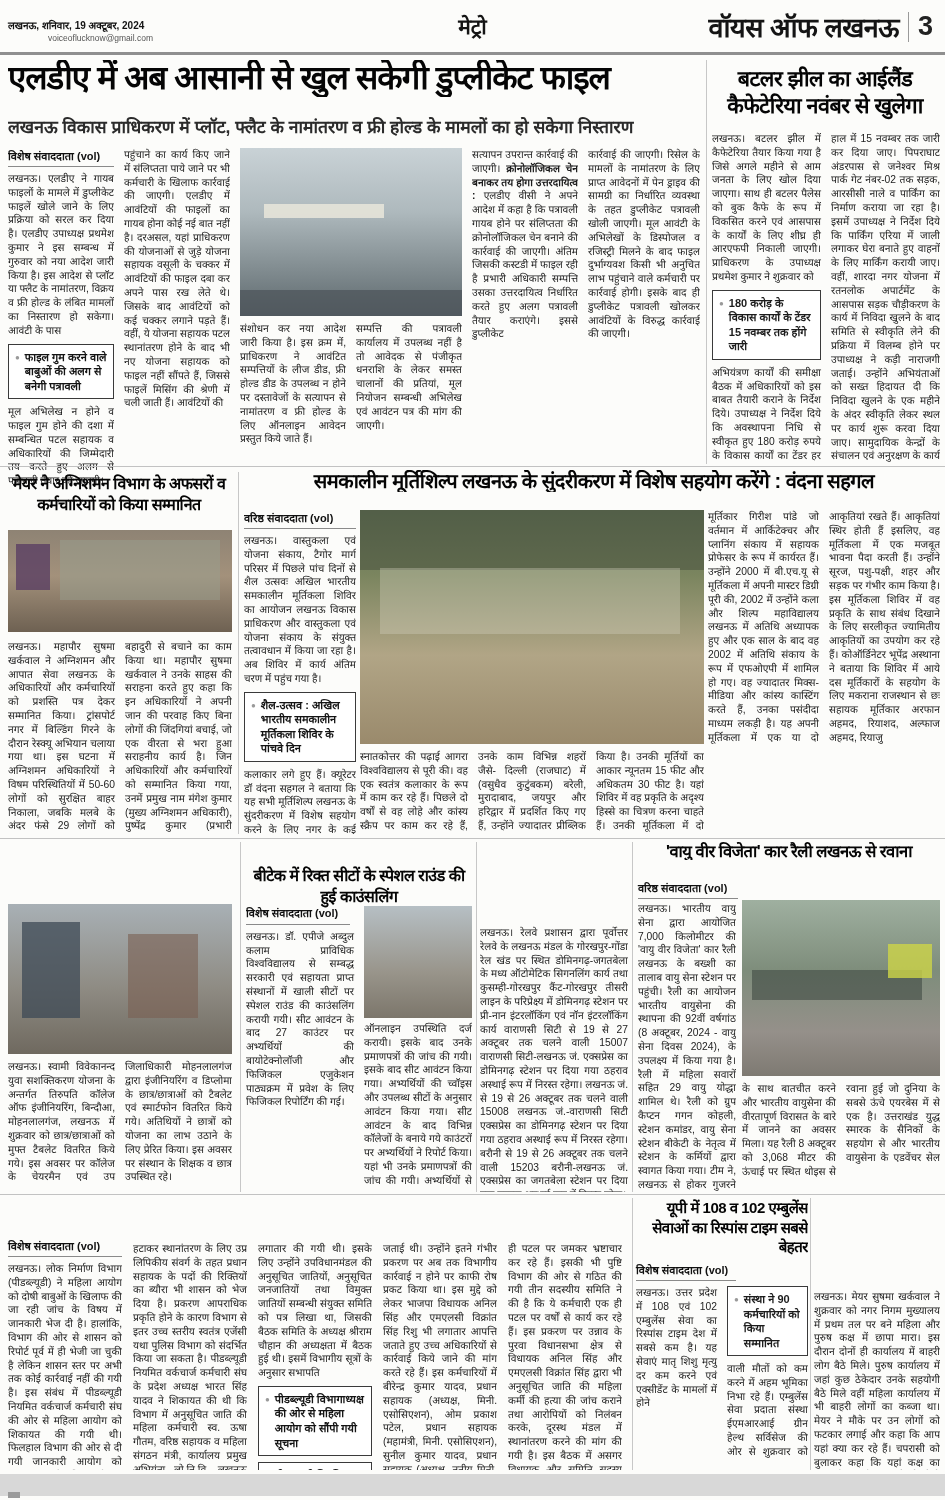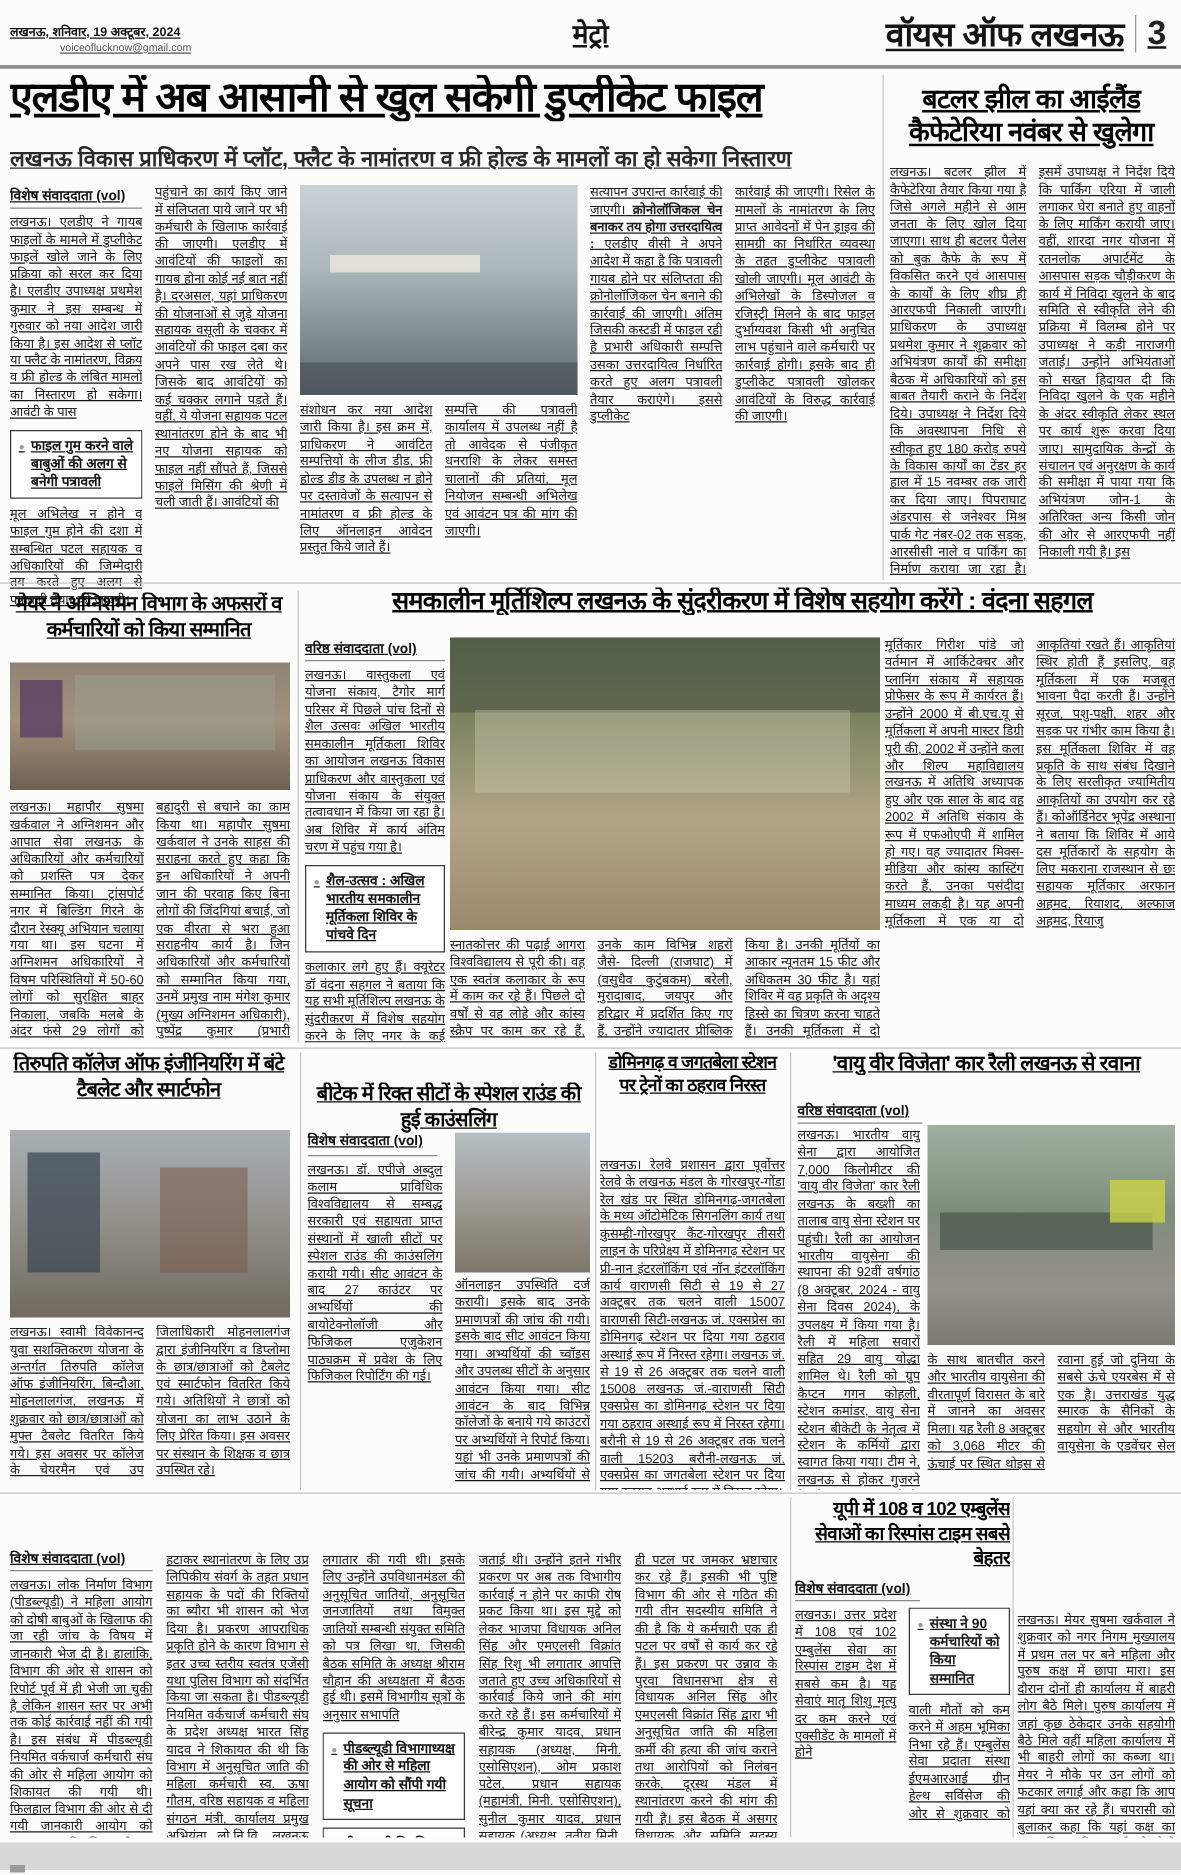--- a/index.html
+++ b/index.html
@@ -1,18 +1,18 @@
 <!DOCTYPE html>
 <html><head>
 <meta charset="utf-8">
 <style>
   html,body{margin:0;padding:0;background:#e9e9e9;}
   .page{position:relative;width:945px;height:1500px;background:#fcfcfa;overflow:hidden;
         font-family:"Liberation Sans","DejaVu Sans",sans-serif;color:#141414;}
-  .abs{position:absolute;text-decoration:underline;}
+  .abs{position:absolute;}
   .hl{font-weight:900;color:#050505;line-height:1.12;letter-spacing:-0.5px;}
   .nowrap{white-space:nowrap;overflow:hidden;}
   .center{text-align:center;}
   .bt{font-size:10.3px;line-height:1.34;text-align:justify;color:#1c1c1c;overflow:hidden;}
   .byl{font-weight:bold;font-size:11px;border-bottom:1px solid #8a8a8a;padding-bottom:3px;margin-bottom:5px;color:#111;}
   .hbox{border:1.5px solid #3a3a3a;padding:5px 6px;margin:6px 0;font-weight:bold;font-size:11px;
         line-height:1.32;text-align:left;display:flex;gap:5px;break-inside:avoid;background:#fff;}
   .hbox::before{content:"●";color:#9a9a9a;font-size:8px;line-height:1.9;flex:0 0 auto;}
   .photo{overflow:hidden;}
   .vrule{width:1px;background:#c7c7c7;}
@@ -59,20 +59,21 @@
     <span>सत्यापन उपरान्त कार्रवाई की जाएगी।</span>
     <span class="runin">क्रोनोलॉजिकल चेन बनाकर तय होगा उत्तरदायित्व :</span>
     <span>एलडीए वीसी ने अपने आदेश में कहा है कि पत्रावली गायब होने पर संलिप्तता की क्रोनोलॉजिकल चेन बनाने की कार्रवाई की जाएगी। अंतिम जिसकी कस्टडी में फाइल रही है प्रभारी अधिकारी सम्पत्ति उसका उत्तरदायित्व निर्धारित करते हुए अलग पत्रावली तैयार कराएंगे। इससे डुप्लीकेट</span>
   </div>
   <div class="abs bt" style="left:588px;top:148px;width:112px;height:354px;">कार्रवाई की जाएगी। रिसेल के मामलों के नामांतरण के लिए प्राप्त आवेदनों में पेन ड्राइव की सामग्री का निर्धारित व्यवस्था के तहत डुप्लीकेट पत्रावली खोली जाएगी। मूल आवंटी के अभिलेखों के डिस्पोजल व रजिस्ट्री मिलने के बाद फाइल दुर्भाग्यवश किसी भी अनुचित लाभ पहुंचाने वाले कर्मचारी पर कार्रवाई होगी। इसके बाद ही डुप्लीकेट पत्रावली खोलकर आवंटियों के विरुद्ध कार्रवाई की जाएगी।</div>
 
   <div class="abs vrule" style="left:706px;top:60px;height:404px;"></div>
   <div class="abs hl center" style="left:710px;top:66px;width:230px;font-size:21.5px;line-height:1.25;">बटलर झील का आईलैंड कैफेटेरिया नवंबर से खुलेगा</div>
   <div class="abs bt cols2" style="left:712px;top:132px;width:228px;height:332px;">
     <span>लखनऊ। बटलर झील में कैफेटेरिया तैयार किया गया है जिसे अगले महीने से आम जनता के लिए खोल दिया जाएगा। साथ ही बटलर पैलेस को बुक कैफे के रूप में विकसित करने एवं आसपास के कार्यों के लिए शीघ्र ही आरएफपी निकाली जाएगी। प्राधिकरण के उपाध्यक्ष प्रथमेश कुमार ने शुक्रवार को</span>
+    <div class="hbox">180 करोड़ के विकास कार्यों के टेंडर 15 नवम्बर तक होंगे जारी</div>
     <span>अभियंत्रण कार्यों की समीक्षा बैठक में अधिकारियों को इस बाबत तैयारी कराने के निर्देश दिये। उपाध्यक्ष ने निर्देश दिये कि अवस्थापना निधि से स्वीकृत हुए 180 करोड़ रुपये के विकास कार्यों का टेंडर हर हाल में 15 नवम्बर तक जारी कर दिया जाए। पिपराघाट अंडरपास से जनेश्वर मिश्र पार्क गेट नंबर-02 तक सड़क, आरसीसी नाले व पार्किंग का निर्माण कराया जा रहा है। इसमें उपाध्यक्ष ने निर्देश दिये कि पार्किंग एरिया में जाली लगाकर घेरा बनाते हुए वाहनों के लिए मार्किंग करायी जाए। वहीं, शारदा नगर योजना में रतनलोक अपार्टमेंट के आसपास सड़क चौड़ीकरण के कार्य में निविदा खुलने के बाद समिति से स्वीकृति लेने की प्रक्रिया में विलम्ब होने पर उपाध्यक्ष ने कड़ी नाराजगी जताई। उन्होंने अभियंताओं को सख्त हिदायत दी कि निविदा खुलने के एक महीने के अंदर स्वीकृति लेकर स्थल पर कार्य शुरू करवा दिया जाए। सामुदायिक केन्द्रों के संचालन एवं अनुरक्षण के कार्य की समीक्षा में पाया गया कि अभियंत्रण जोन-1 के अतिरिक्त अन्य किसी जोन की ओर से आरएफपी नहीं निकाली गयी है। इस</span>
   </div>
 
   <div class="abs hrule" style="left:0;top:466px;width:945px;"></div>
   <div class="abs vrule" style="left:238px;top:472px;height:362px;"></div>
 
   <div class="abs hl center" style="left:2px;top:474px;width:234px;font-size:16px;line-height:1.3;height:52px;overflow:hidden;">मेयर ने अग्निशमन विभाग के अफसरों व कर्मचारियों को किया सम्मानित</div>
   <div class="abs photo" style="left:8px;top:530px;width:224px;height:102px;background:linear-gradient(180deg,#8e8374 0%,#a3917b 45%,#6e6152 100%);">
     <div style="position:absolute;left:8px;top:14px;width:34px;height:46px;background:#5a3f63;opacity:.8;"></div>
     <div style="position:absolute;left:52px;top:10px;width:160px;height:60px;background:#9aa08f;opacity:.5;"></div>
@@ -91,38 +92,36 @@
     <div style="position:absolute;left:20px;top:58px;width:300px;height:66px;background:#d8d3c2;opacity:.35;"></div>
   </div>
   <div class="abs bt cols3" style="left:360px;top:750px;width:344px;height:84px;">स्नातकोत्तर की पढ़ाई आगरा विश्वविद्यालय से पूरी की। वह एक स्वतंत्र कलाकार के रूप में काम कर रहे हैं। पिछले दो वर्षों से वह लोहे और कांस्य स्क्रैप पर काम कर रहे हैं, उनके काम विभिन्न शहरों जैसे- दिल्ली (राजघाट) में (वसुधैव कुटुंबकम) बरेली, मुरादाबाद, जयपुर और हरिद्वार में प्रदर्शित किए गए हैं, उन्होंने ज्यादातर प्रीब्लिक किया है। उनकी मूर्तियों का आकार न्यूनतम 15 फीट और अधिकतम 30 फीट है। यहां शिविर में वह प्रकृति के अदृश्य हिस्से का चित्रण करना चाहते हैं। उनकी मूर्तिकला में दो आयाम हैं। एक स्वयं और दूसरा समकालीन रेखाओं नक्काशीदार जीवन के माध्यम से वह प्रकृति के दृश्य-अदृश्य भाव दिखाना चाहते हैं। शिविर में</div>
   <div class="abs bt cols2" style="left:708px;top:510px;width:232px;height:324px;">मूर्तिकार गिरीश पांडे जो वर्तमान में आर्किटेक्चर और प्लानिंग संकाय में सहायक प्रोफेसर के रूप में कार्यरत हैं। उन्होंने 2000 में बी.एच.यू से मूर्तिकला में अपनी मास्टर डिग्री पूरी की, 2002 में उन्होंने कला और शिल्प महाविद्यालय लखनऊ में अतिथि अध्यापक हुए और एक साल के बाद वह 2002 में अतिथि संकाय के रूप में एफओएपी में शामिल हो गए। वह ज्यादातर मिक्स-मीडिया और कांस्य कास्टिंग करते हैं, उनका पसंदीदा माध्यम लकड़ी है। यह अपनी मूर्तिकला में एक या दो आकृतियां रखते हैं। आकृतियां स्थिर होती हैं इसलिए, वह मूर्तिकला में एक मजबूत भावना पैदा करती हैं। उन्होंने सूरज, पशु-पक्षी, शहर और सड़क पर गंभीर काम किया है। इस मूर्तिकला शिविर में वह प्रकृति के साथ संबंध दिखाने के लिए सरलीकृत ज्यामितीय आकृतियों का उपयोग कर रहे हैं। कोऑर्डिनेटर भूपेंद्र अस्थाना ने बताया कि शिविर में आये दस मूर्तिकारों के सहयोग के लिए मकराना राजस्थान से छः सहायक मूर्तिकार अरफान अहमद, रियाशद, अल्फाज अहमद, रियाजु</div>
 
   <div class="abs hrule" style="left:0;top:838px;width:945px;"></div>
   <div class="abs vrule" style="left:240px;top:842px;height:350px;"></div>
   <div class="abs vrule" style="left:476px;top:842px;height:350px;"></div>
   <div class="abs vrule" style="left:632px;top:842px;height:350px;"></div>
 
-  <div class="abs hl center" style="left:2px;top:842px;width:234px;font-size:16px;line-height:1.3;height:56px;overflow:hidden;">तिरुपति कॉलेज ऑफ इंजीनियरिंग में बंटे टैबलेट और स्मार्टफोन</div>
   <div class="abs photo" style="left:8px;top:904px;width:224px;height:150px;background:linear-gradient(180deg,#a8b0b5 0%,#8f8c84 55%,#6f695f 100%);">
     <div style="position:absolute;left:14px;top:18px;width:58px;height:96px;background:#3d4a55;opacity:.75;"></div>
     <div style="position:absolute;left:120px;top:30px;width:70px;height:84px;background:#7a5f52;opacity:.6;"></div>
   </div>
   <div class="abs bt cols2" style="left:8px;top:1060px;width:224px;height:132px;">लखनऊ। स्वामी विवेकानन्द युवा सशक्तिकरण योजना के अन्तर्गत तिरुपति कॉलेज ऑफ इंजीनियरिंग, बिन्दौआ, मोहनलालगंज, लखनऊ में शुक्रवार को छात्र/छात्राओं को मुफ्त टैबलेट वितरित किये गये। इस अवसर पर कॉलेज के चेयरमैन एवं उप जिलाधिकारी मोहनलालगंज द्वारा इंजीनियरिंग व डिप्लोमा के छात्र/छात्राओं को टैबलेट एवं स्मार्टफोन वितरित किये गये। अतिथियों ने छात्रों को योजना का लाभ उठाने के लिए प्रेरित किया। इस अवसर पर संस्थान के शिक्षक व छात्र उपस्थित रहे।</div>
 
   <div class="abs hl center" style="left:246px;top:844px;width:226px;font-size:16px;line-height:1.3;height:56px;overflow:hidden;margin-top:22px;">बीटेक में रिक्त सीटों के स्पेशल राउंड की हुई काउंसलिंग</div>
   <div class="abs" style="left:246px;top:906px;width:226px;height:286px;overflow:hidden;">
     <div class="bt cols2" style="height:286px;">
       <div class="byl" style="width:104px;">विशेष संवाददाता (vol)</div>
       <span>लखनऊ। डॉ. एपीजे अब्दुल कलाम प्राविधिक विश्वविद्यालय से सम्बद्ध सरकारी एवं सहायता प्राप्त संस्थानों में खाली सीटों पर स्पेशल राउंड की काउंसलिंग करायी गयी। सीट आवंटन के बाद 27 काउंटर पर अभ्यर्थियों की बायोटेक्नोलॉजी और फिजिकल एजुकेशन पाठ्यक्रम में प्रवेश के लिए फिजिकल रिपोर्टिंग की गई।</span>
       <div class="inphoto photo" style="background:linear-gradient(180deg,#b6bfc4 0%,#98948a 60%,#7c766b 100%);"></div>
       <span>ऑनलाइन उपस्थिति दर्ज करायी। इसके बाद उनके प्रमाणपत्रों की जांच की गयी। इसके बाद सीट आवंटन किया गया। अभ्यर्थियों की च्वॉइस और उपलब्ध सीटों के अनुसार आवंटन किया गया। सीट आवंटन के बाद विभिन्न कॉलेजों के बनाये गये काउंटरों पर अभ्यर्थियों ने रिपोर्ट किया। यहां भी उनके प्रमाणपत्रों की जांच की गयी। अभ्यर्थियों से 70 हजार रुपये का टोकन शुल्क जमा कराया गया। कुलपति प्रो. जेपी पाण्डेय ने निरीक्षण कर जायजा लिया। समन्वयक प्रो. अर्चना सिंह के नेतृत्व में काउंसलिंग सम्पन्न हुई। पंजीकृत अभ्यर्थियों को पहले ही सूचना प्रदान की गयी थी।</span>
     </div>
   </div>
 
-  <div class="abs hl center" style="left:480px;top:840px;width:148px;font-size:14px;line-height:1.35;height:82px;overflow:hidden;">डोमिनगढ़ व जगतबेला स्टेशन पर ट्रेनों का ठहराव निरस्त</div>
   <div class="abs bt" style="left:480px;top:926px;width:148px;height:266px;">लखनऊ। रेलवे प्रशासन द्वारा पूर्वोत्तर रेलवे के लखनऊ मंडल के गोरखपुर-गोंडा रेल खंड पर स्थित डोमिनगढ़-जगतबेला के मध्य ऑटोमेटिक सिगनलिंग कार्य तथा कुसम्ही-गोरखपुर कैंट-गोरखपुर तीसरी लाइन के परिप्रेक्ष्य में डोमिनगढ़ स्टेशन पर प्री-नान इंटरलॉकिंग एवं नॉन इंटरलॉकिंग कार्य वाराणसी सिटी से 19 से 27 अक्टूबर तक चलने वाली 15007 वाराणसी सिटी-लखनऊ जं. एक्सप्रेस का डोमिनगढ़ स्टेशन पर दिया गया ठहराव अस्थाई रूप में निरस्त रहेगा। लखनऊ जं. से 19 से 26 अक्टूबर तक चलने वाली 15008 लखनऊ जं.-वाराणसी सिटी एक्सप्रेस का डोमिनगढ़ स्टेशन पर दिया गया ठहराव अस्थाई रूप में निरस्त रहेगा। बरौनी से 19 से 26 अक्टूबर तक चलने वाली 15203 बरौनी-लखनऊ जं. एक्सप्रेस का जगतबेला स्टेशन पर दिया गया ठहराव अस्थाई रूप में निरस्त रहेगा।</div>
 
   <div class="abs hl nowrap center" style="left:638px;top:842px;width:302px;font-size:16.5px;">'वायु वीर विजेता' कार रैली लखनऊ से रवाना</div>
   <div class="abs byl" style="left:638px;top:880px;width:100px;">वरिष्ठ संवाददाता (vol)</div>
   <div class="abs photo" style="left:742px;top:900px;width:198px;height:176px;background:linear-gradient(180deg,#9fb0a0 0%,#7e8d7b 40%,#95908a 75%,#7e7a72 100%);">
     <div style="position:absolute;left:10px;top:70px;width:170px;height:30px;background:#3f4a42;opacity:.6;"></div>
     <div style="position:absolute;right:8px;top:44px;width:44px;height:34px;background:#cdd447;opacity:.8;"></div>
   </div>
   <div class="abs bt" style="left:638px;top:902px;width:98px;height:290px;">लखनऊ। भारतीय वायु सेना द्वारा आयोजित 7,000 किलोमीटर की 'वायु वीर विजेता' कार रैली लखनऊ के बख्शी का तालाब वायु सेना स्टेशन पर पहुंची। रैली का आयोजन भारतीय वायुसेना की स्थापना की 92वीं वर्षगांठ (8 अक्टूबर, 2024 - वायु सेना दिवस 2024), के उपलक्ष्य में किया गया है। रैली में महिला सवारों सहित 29 वायु योद्धा शामिल थे। रैली को ग्रुप कैप्टन गगन कोहली, स्टेशन कमांडर, वायु सेना स्टेशन बीकेटी के नेतृत्व में स्टेशन के कर्मियों द्वारा स्वागत किया गया। टीम ने, लखनऊ से होकर गुजरने के दौरान, सशस्त्र बलों के शहीद वीरों के सम्मान में, लखनऊ छावनी में स्मृतिका युद्ध स्मारक पर पुष्पांजलि भी अर्पित की। राइडर्स 18 अक्टूबर को अपने अगले पड़ाव, गोरखपुर के लिए रवाना हुए। रैली का समापन 29 अक्टूबर को तवांग में होगा। लखनऊ में इस पड़ाव के दौरान, स्थानीय छात्रों और निवासियों को टीम</div>
   <div class="abs bt cols2" style="left:742px;top:1082px;width:198px;height:110px;">के साथ बातचीत करने और भारतीय वायुसेना की वीरतापूर्ण विरासत के बारे में जानने का अवसर मिला। यह रैली 8 अक्टूबर को 3,068 मीटर की ऊंचाई पर स्थित थोइस से रवाना हुई जो दुनिया के सबसे ऊंचे एयरबेस में से एक है। उत्तराखंड युद्ध स्मारक के सैनिकों के सहयोग से और भारतीय वायुसेना के एडवेंचर सेल के नेतृत्व में आयोजित, यह कार रैली हमारे</div>

